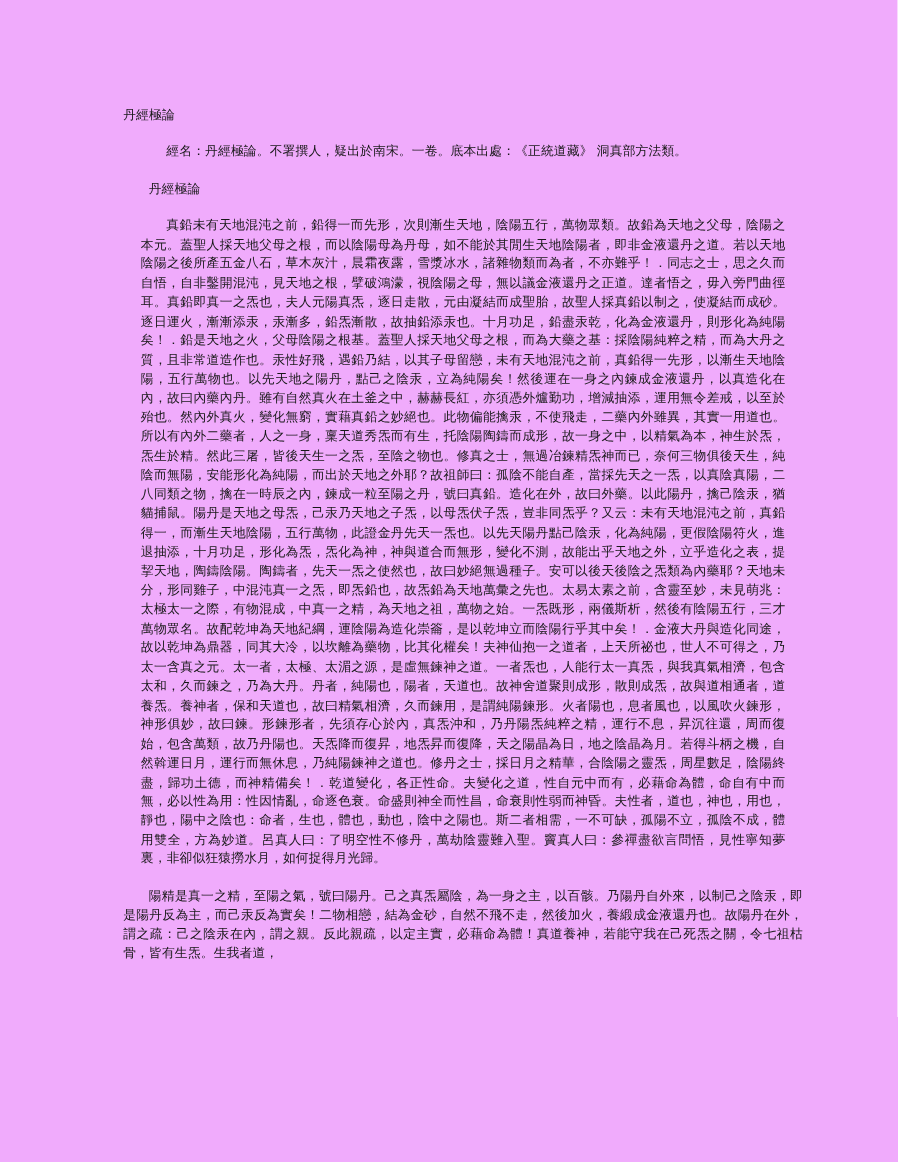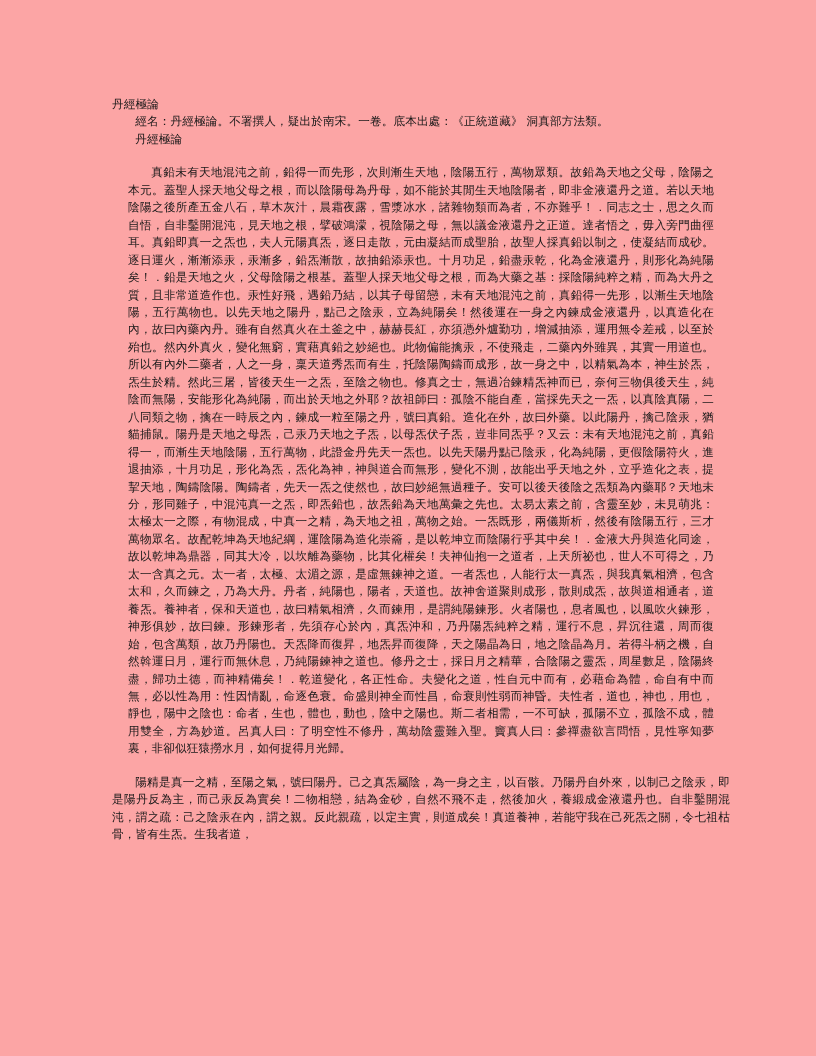--- a/index.html
+++ b/index.html
@@ -12,39 +12,39 @@
     width: 816px;
     height: 1056px;
     font-family: "DejaVu Serif", "Liberation Serif", serif;
     color: #1a1a1a;
     overflow: hidden;
   }
   .page {
     position: relative;
     width: 816px;
     height: 1056px;
-    background: #fca5a5;
+    background: #f0abfc;
     box-sizing: border-box;
     padding: 96px 86px 0 112px;
   }
   .doc-body {
     font-size: 11.6px;
     line-height: 17.45px;
     text-align: justify;
     text-justify: inter-character;
     letter-spacing: 0.15px;
     word-break: break-all;
     color: #181818;
   }
   .line-title {
     margin: 0;
     text-indent: 0;
   }
   .line-note {
-    margin: 0;
+    margin: 16px;
     text-indent: 2em;
   }
   .line-subtitle {
     margin: 0;
     text-indent: 2em;
   }
   .para {
     margin: 16px;
     text-indent: 2em;
   }
@@ -55,15 +55,15 @@
 </style>
 </head>
 <body>
 
 <div class="page">
   <div class="doc-body">
     <p class="line-title">丹經極論</p>
     <p class="line-note">經名：丹經極論。不署撰人，疑出於南宋。一卷。底本出處：《正統道藏》 洞真部方法類。</p>
     <p class="line-subtitle">丹經極論</p>
     <p class="para">真鉛未有天地混沌之前，鉛得一而先形，次則漸生天地，陰陽五行，萬物眾類。故鉛為天地之父母，陰陽之本元。蓋聖人採天地父母之根，而以陰陽母為丹母，如不能於其閒生天地陰陽者，即非金液還丹之道。若以天地陰陽之後所產五金八石，草木灰汁，晨霜夜露，雪漿冰水，諸雜物類而為者，不亦難乎！．同志之士，思之久而自悟，自非鑿開混沌，見天地之根，擘破鴻濛，視陰陽之母，無以議金液還丹之正道。達者悟之，毋入旁門曲徑耳。真鉛即真一之炁也，夫人元陽真炁，逐日走散，元由凝結而成聖胎，故聖人採真鉛以制之，使凝結而成砂。逐日運火，漸漸添汞，汞漸多，鉛炁漸散，故抽鉛添汞也。十月功足，鉛盡汞乾，化為金液還丹，則形化為純陽矣！．鉛是天地之火，父母陰陽之根基。蓋聖人採天地父母之根，而為大藥之基：採陰陽純粹之精，而為大丹之質，且非常道造作也。汞性好飛，遇鉛乃結，以其子母留戀，未有天地混沌之前，真鉛得一先形，以漸生天地陰陽，五行萬物也。以先天地之陽丹，點己之陰汞，立為純陽矣！然後運在一身之內鍊成金液還丹，以真造化在內，故曰內藥內丹。雖有自然真火在土釜之中，赫赫長紅，亦須憑外爐勤功，增減抽添，運用無令差戒，以至於殆也。然內外真火，變化無窮，實藉真鉛之妙絕也。此物偏能擒汞，不使飛走，二藥內外雖異，其實一用道也。所以有內外二藥者，人之一身，稟天道秀炁而有生，托陰陽陶鑄而成形，故一身之中，以精氣為本，神生於炁，炁生於精。然此三屠，皆後天生一之炁，至陰之物也。修真之士，無過冶鍊精炁神而已，奈何三物俱後天生，純陰而無陽，安能形化為純陽，而出於天地之外耶？故祖師曰：孤陰不能自產，當採先天之一炁，以真陰真陽，二八同類之物，擒在一時辰之內，鍊成一粒至陽之丹，號曰真鉛。造化在外，故曰外藥。以此陽丹，擒己陰汞，猶貓捕鼠。陽丹是天地之母炁，己汞乃天地之子炁，以母炁伏子炁，豈非同炁乎？又云：未有天地混沌之前，真鉛得一，而漸生天地陰陽，五行萬物，此證金丹先天一炁也。以先天陽丹點己陰汞，化為純陽，更假陰陽符火，進退抽添，十月功足，形化為炁，炁化為神，神與道合而無形，變化不測，故能出乎天地之外，立乎造化之表，提挈天地，陶鑄陰陽。陶鑄者，先天一炁之使然也，故曰妙絕無過種子。安可以後天後陰之炁類為內藥耶？天地未分，形同雞子，中混沌真一之炁，即炁鉛也，故炁鉛為天地萬彙之先也。太易太素之前，含靈至妙，未見萌兆：太極太一之際，有物混成，中真一之精，為天地之祖，萬物之始。一炁既形，兩儀斯析，然後有陰陽五行，三才萬物眾名。故配乾坤為天地紀綱，運陰陽為造化崇籥，是以乾坤立而陰陽行乎其中矣！．金液大丹與造化同途，故以乾坤為鼎器，同其大冷，以坎離為藥物，比其化權矣！夫神仙抱一之道者，上天所祕也，世人不可得之，乃太一含真之元。太一者，太極、太湄之源，是虛無鍊神之道。一者炁也，人能行太一真炁，與我真氣相濟，包含太和，久而鍊之，乃為大丹。丹者，純陽也，陽者，天道也。故神舍道聚則成形，散則成炁，故與道相通者，道養炁。養神者，保和天道也，故曰精氣相濟，久而鍊用，是謂純陽鍊形。火者陽也，息者風也，以風吹火鍊形，神形俱妙，故曰鍊。形鍊形者，先須存心於內，真炁沖和，乃丹陽炁純粹之精，運行不息，昇沉往還，周而復始，包含萬類，故乃丹陽也。天炁降而復昇，地炁昇而復降，天之陽晶為日，地之陰晶為月。若得斗柄之機，自然斡運日月，運行而無休息，乃純陽鍊神之道也。修丹之士，採日月之精華，合陰陽之靈炁，周星數足，陰陽終盡，歸功土德，而神精備矣！．乾道變化，各正性命。夫變化之道，性自元中而有，必藉命為體，命自有中而無，必以性為用：性因情亂，命逐色衰。命盛則神全而性昌，命衰則性弱而神昏。夫性者，道也，神也，用也，靜也，陽中之陰也：命者，生也，體也，動也，陰中之陽也。斯二者相需，一不可缺，孤陽不立，孤陰不成，體用雙全，方為妙道。呂真人曰：了明空性不修丹，萬劫陰靈難入聖。竇真人曰：參禪盡欲言問悟，見性寧知夢裏，非卻似狂猿撈水月，如何捉得月光歸。</p>
-    <p class="para-last">陽精是真一之精，至陽之氣，號曰陽丹。己之真炁屬陰，為一身之主，以百骸。乃陽丹自外來，以制己之陰汞，即是陽丹反為主，而己汞反為實矣！二物相戀，結為金砂，自然不飛不走，然後加火，養緞成金液還丹也。自非鑿開混沌，謂之疏：己之陰汞在內，謂之親。反此親疏，以定主實，則道成矣！真道養神，若能守我在己死炁之關，令七祖枯骨，皆有生炁。生我者道，</p>
+    <p class="para-last">陽精是真一之精，至陽之氣，號曰陽丹。己之真炁屬陰，為一身之主，以百骸。乃陽丹自外來，以制己之陰汞，即是陽丹反為主，而己汞反為實矣！二物相戀，結為金砂，自然不飛不走，然後加火，養緞成金液還丹也。故陽丹在外，謂之疏：己之陰汞在內，謂之親。反此親疏，以定主實，必藉命為體！真道養神，若能守我在己死炁之關，令七祖枯骨，皆有生炁。生我者道，</p>
   </div>
 </div>
 
 </body></html>

